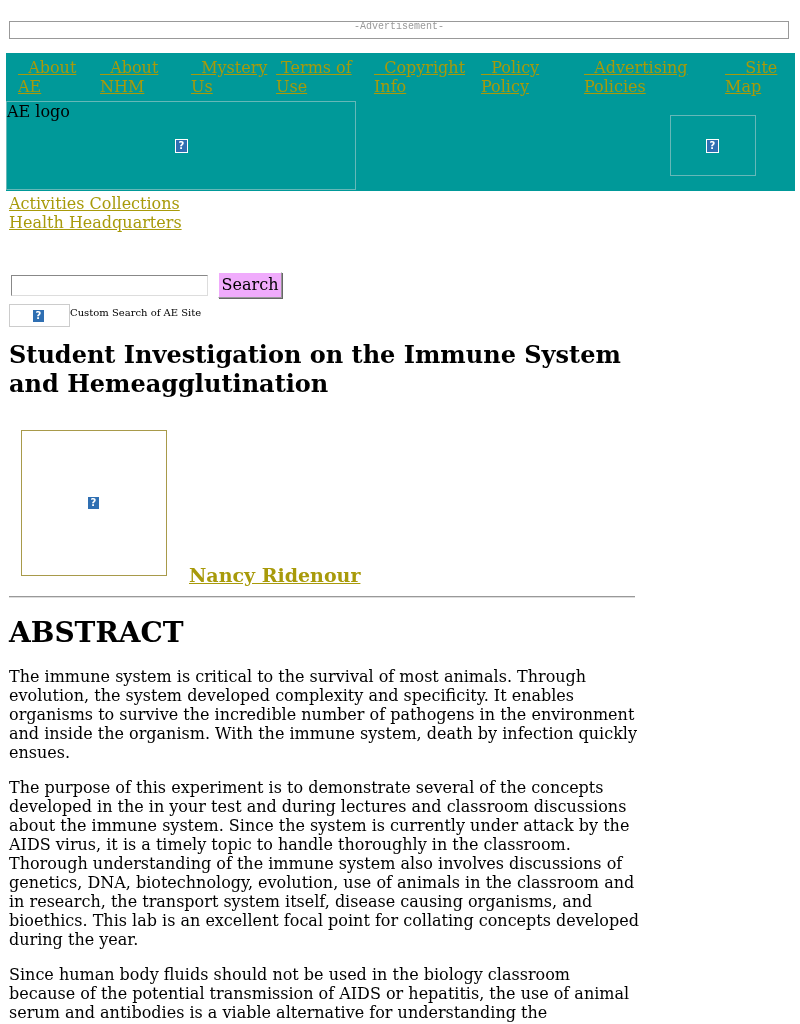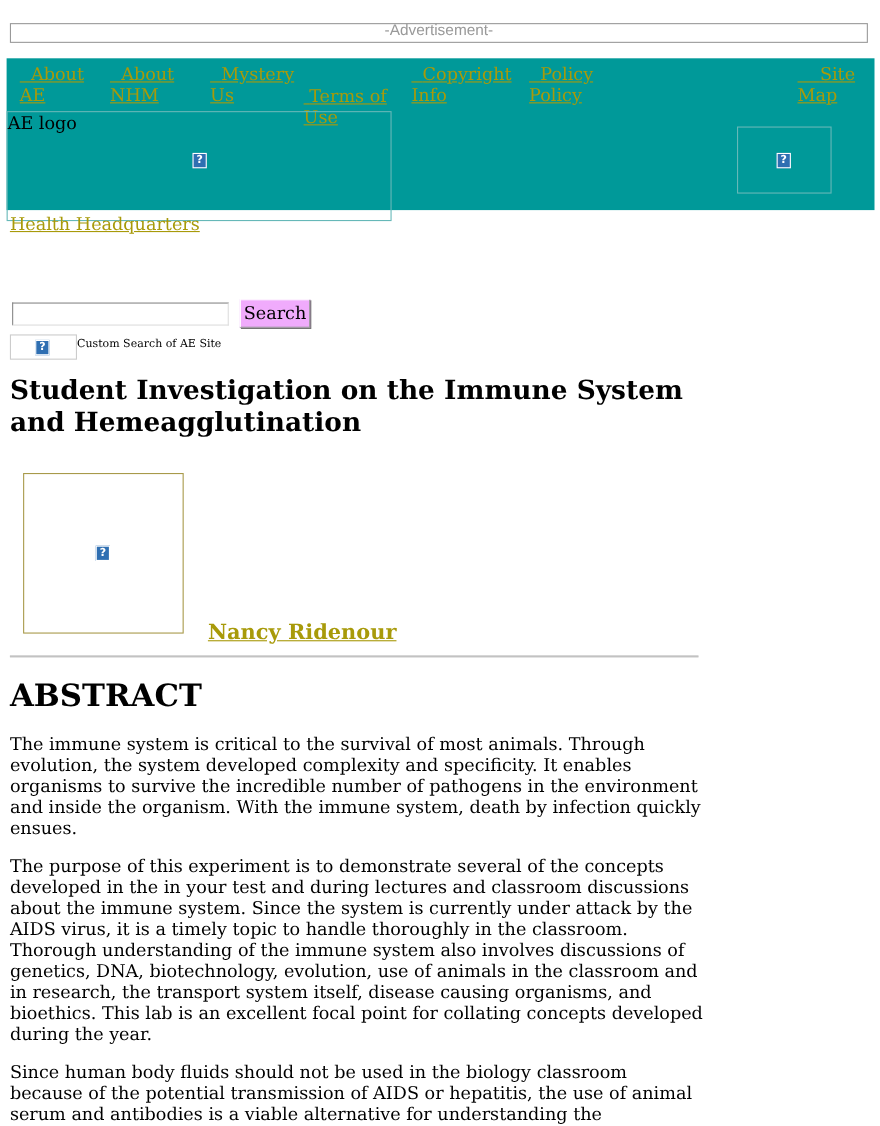--- a/index.html
+++ b/index.html
@@ -5,34 +5,34 @@
     html, body { margin: 0; padding: 0; background: #ffffff; }
     body {
       width: 800px; height: 1024px; overflow: hidden; position: relative;
       font-family: "DejaVu Serif", serif; color: #000;
     }
     .ad-box {
       position: absolute; left: 9px; top: 21px; width: 780px; height: 18px;
       border: 1px solid #999; box-sizing: border-box;
     }
     .ad-label {
-      display: block; text-align: center; font-family: Liberation Sans, sans-serif;
-      font-size: 14px; color: #999; line-height: 10px; margin-top: 0px;
+      display: block; text-align: center; font-family: Liberation Mono, monospace;
+      font-size: 10px; color: #999; line-height: 10px; margin-top: 0px;
     }
     .header {
       position: absolute; left: 6px; top: 53px; width: 789px; height: 138px;
       background: #009999;
     }
     .nav { position: absolute; left: 0; top: 5px; width: 789px; height: 42px; }
     .nav a {
       position: absolute; color: #a89a0a; text-decoration: underline;
       font-size: 16px; line-height: 19px; white-space: pre; cursor: pointer;
     }
     .logo-box {
-      position: absolute; left: 0; top: 48px; width: 350px; height: 100px;
+      position: absolute; left: 0; top: 48px; width: 350px; height: 89px;
       border: 1px solid #66b8b8; box-sizing: border-box; padding-left: 44px;
     }
     .logo-alt { position: absolute; left: 0; top: 1px; font-size: 16px; line-height: 18px; color: #000; }
     .broken-img {
       position: absolute; width: 13px; height: 14px; background: #2f6fb2;
       border: 1px solid #fff; box-sizing: border-box; color: #fff;
       font-family: "DejaVu Sans", sans-serif; font-size: 10px; line-height: 12px;
       text-align: center; font-weight: bold;
     }
     .right-box {
@@ -87,41 +87,44 @@
 </div>
 
 <div class="header">
   <div class="nav">
     <a style="left:12px;">  <span>About</span>
 <span>AE</span></a>
     <a style="left:94px;">  <span>About</span>
 <span>NHM</span></a>
     <a style="left:185px;">  <span>Mystery</span>
 <span>Us</span></a>
-    <a style="left:270px;margin-top:20px;"> <span>Terms of</span>
+    <a style="left:270px;"> <span>Terms of</span>
 <span>Use</span></a>
     <a style="left:368px;">  <span>Copyright</span>
 <span>Info</span></a>
     <a style="left:475px;">  <span>Policy</span>
 <span>Policy</span></a>
+    <a style="left:578px;">  <span>Advertising</span>
+<span>Policies</span></a>
     <a style="left:719px;">    <span>Site</span>
 <span>Map</span></a>
   </div>
 
   <div class="logo-box">
     <span class="logo-alt">AE logo</span>
     <span class="broken-img" style="left:168px; top:37px;">?</span>
   </div>
 
   <div class="right-box">
     <span class="broken-img" style="left:35px; top:23px;">?</span>
   </div>
 </div>
 
 <div class="side-links">
+  <a>Activities Collections</a>
   <a>Health Headquarters</a>
 </div>
 
 <input class="search-input" type="text" value="" style="">
 <button class="search-btn">Search</button>
 
 <div class="cse-box">
   <span class="broken-img" style="left:22px; top:4px;">?</span>
 </div>
 <span class="cse-label">Custom Search of AE Site</span>

